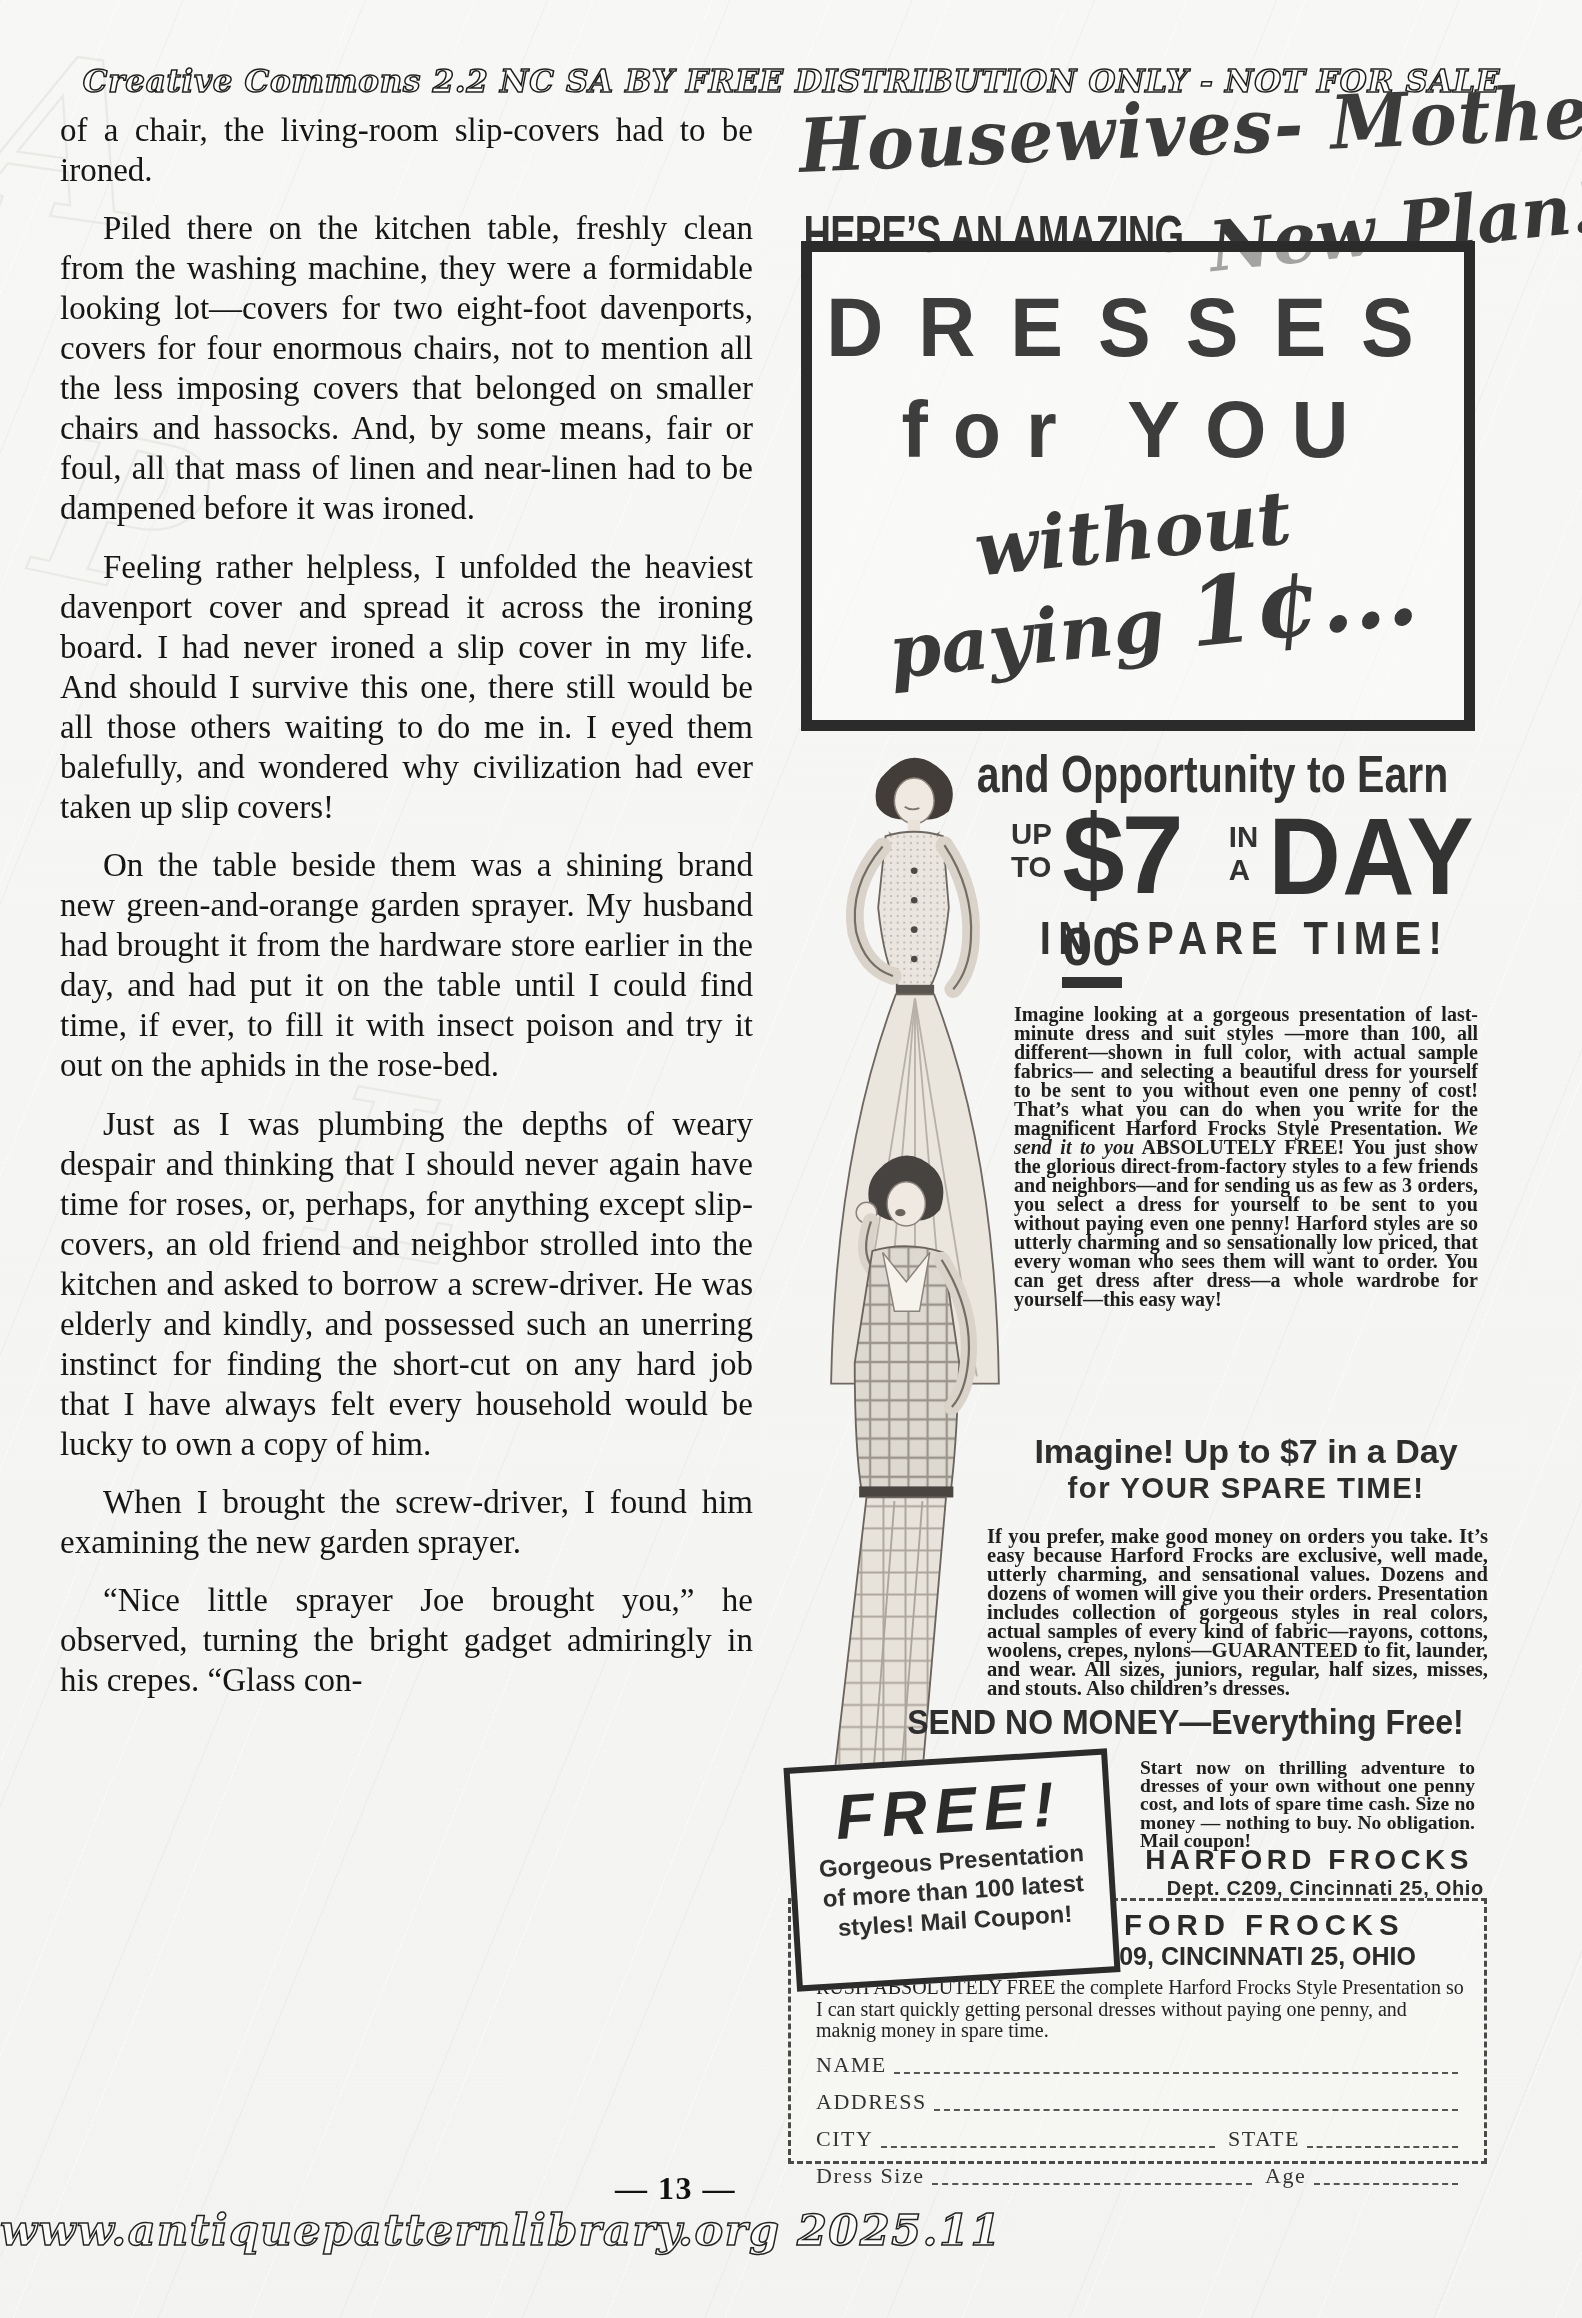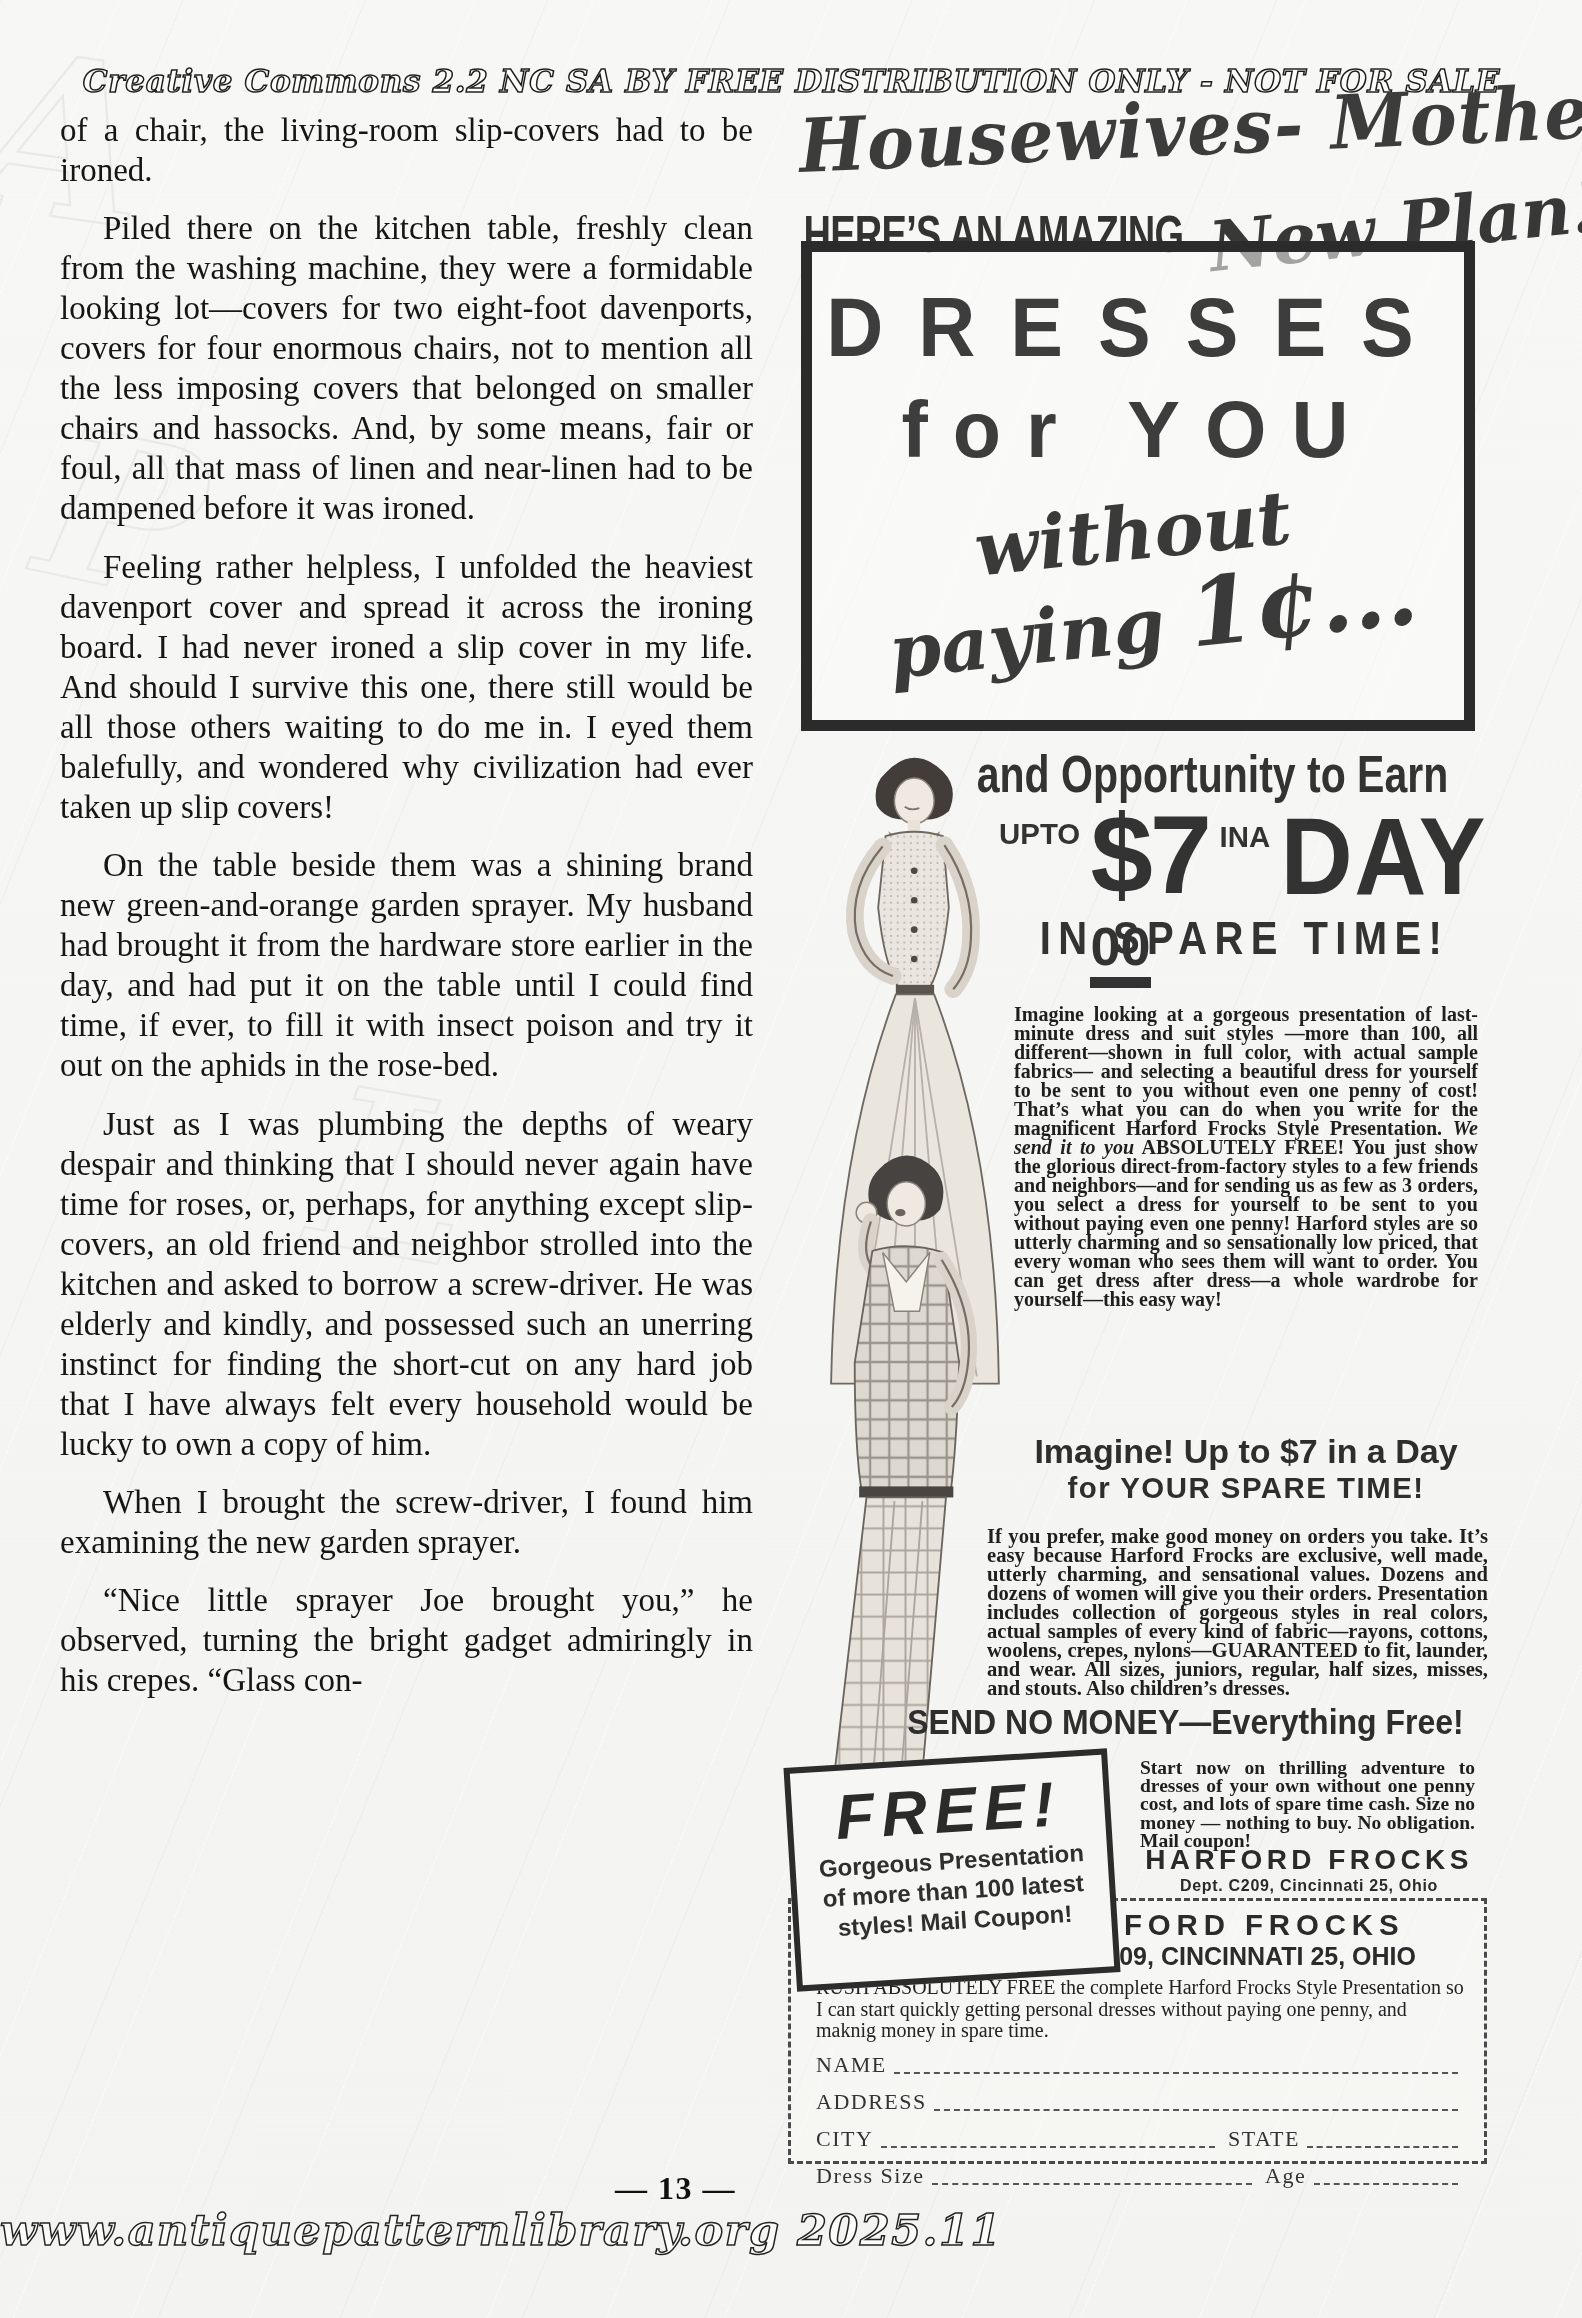--- a/index.html
+++ b/index.html
@@ -56,37 +56,37 @@
   .dresses-l1{margin-top:26.5px; font-size:79px; font-weight:bold; letter-spacing:35px; color:#3d3d3d;
     transform:scaleY(1.05); transform-origin:top;}
   .dresses-l2{margin-top:13.2px; font-size:79px; font-weight:bold; letter-spacing:25px; color:#3d3d3d; white-space:nowrap;}
   .box-script{margin-top:20.6px; transform:rotate(-6deg); color:#3a3a3a;}
   .box-script .l1{font-size:74px; line-height:1.0;}
   .box-script .l2{font-size:74px; line-height:1.05; margin-left:22px; white-space:nowrap;}
   .box-script .big-cent{font-size:94px;}
   .earn-lead{top:746px; left:141px; width:545px; text-align:center; font-size:41px; font-weight:bold;
     white-space:nowrap; transform:scaleY(1.25); transform-origin:top; color:#333;}
   .money-row{top:802px; left:212px; width:464px; display:flex; align-items:flex-start; justify-content:center; gap:10.3px; color:#333;}
-  .stack{display:flex; flex-direction:row; font-size:29.4px; font-weight:bold; line-height:1.12; text-align:left; padding-top:16px;}
+  .stack{display:flex; flex-direction:column; font-size:29.4px; font-weight:bold; line-height:1.12; text-align:left; padding-top:16px;}
   .stack.second{padding-top:19px;}
   .dollars{font-size:112px; font-weight:bold; line-height:0.95; letter-spacing:-2.9px;}
   .cents{display:inline-block; font-size:54px; font-weight:bold; line-height:1; border-bottom:11.8px solid #333; padding-bottom:4.4px; margin-top:10.3px;}
   .day{font-size:100px; font-weight:bold; line-height:0.9; letter-spacing:1.5px; transform:scaleY(1.1); transform-origin:top; padding-top:4.4px;}
   .spare{top:913px; left:210px; width:471px; text-align:center; font-size:40px; font-weight:bold; letter-spacing:7.4px;
     white-space:nowrap; transform:scaleY(1.15); transform-origin:top; color:#333;}
   .ad-serif{font-family:"Liberation Serif", serif; color:#1f1f1f; text-align:justify;}
   .para1{top:985px; left:215px; width:464px; font-size:20px; line-height:19px; font-weight:bold;}
   .imagine1{top:1432px; left:215px; width:464px; text-align:center; font-size:34px; font-weight:bold; white-space:nowrap; color:#2e2e2e;}
   .imagine2{top:1471px; left:215px; width:464px; text-align:center; font-size:29.4px; font-weight:bold; letter-spacing:1.5px; color:#2e2e2e;}
   .para2{top:1506px; left:188px; width:501px; font-size:20.6px; line-height:19px; font-weight:bold;}
   .send-head{top:1702px; left:107px; width:559px; text-align:center; font-size:32px; font-weight:bold; white-space:nowrap;
     transform:scaleY(1.1); transform-origin:top; color:#2e2e2e;}
   .para3{top:1739px; left:341px; width:335px; font-size:19.5px; line-height:18.4px; font-weight:bold;}
   .brand1{top:1844px; left:335px; width:350px; text-align:center; font-size:28px; font-weight:bold; letter-spacing:4.4px; white-space:nowrap; color:#2a2a2a;}
-  .brand1-addr{top:1877px; left:335px; width:350px; text-align:center; font-size:16px; font-weight:bold; letter-spacing:0.7px; white-space:nowrap; color:#2a2a2a;}
+  .brand1-addr{top:1877px; left:335px; width:350px; text-align:right; font-size:20px; font-weight:bold; letter-spacing:0.7px; white-space:nowrap; color:#2a2a2a;}
   .free-box{
     top:1758px; left:-8.8px; width:312px; height:212px; border:6.6px solid #2c2c2c; background:#f6f6f4;
     transform:rotate(-3.5deg); z-index:5; text-align:center;
   }
   .free-title{margin-top:10.3px; font-size:63px; font-weight:bold; font-style:italic; letter-spacing:7.4px; color:#2b2b2b;}
   .free-line{font-size:24px; font-weight:bold; line-height:1.25; color:#2f2f2f;}
   .coupon{
     top:1898px; left:-11px; width:699px; height:266px; border:3.7px dashed #4a4a4a; background:rgba(250,250,248,0.4);
     box-sizing:border-box; padding:7.4px 19px 7.4px 25px;
   }

